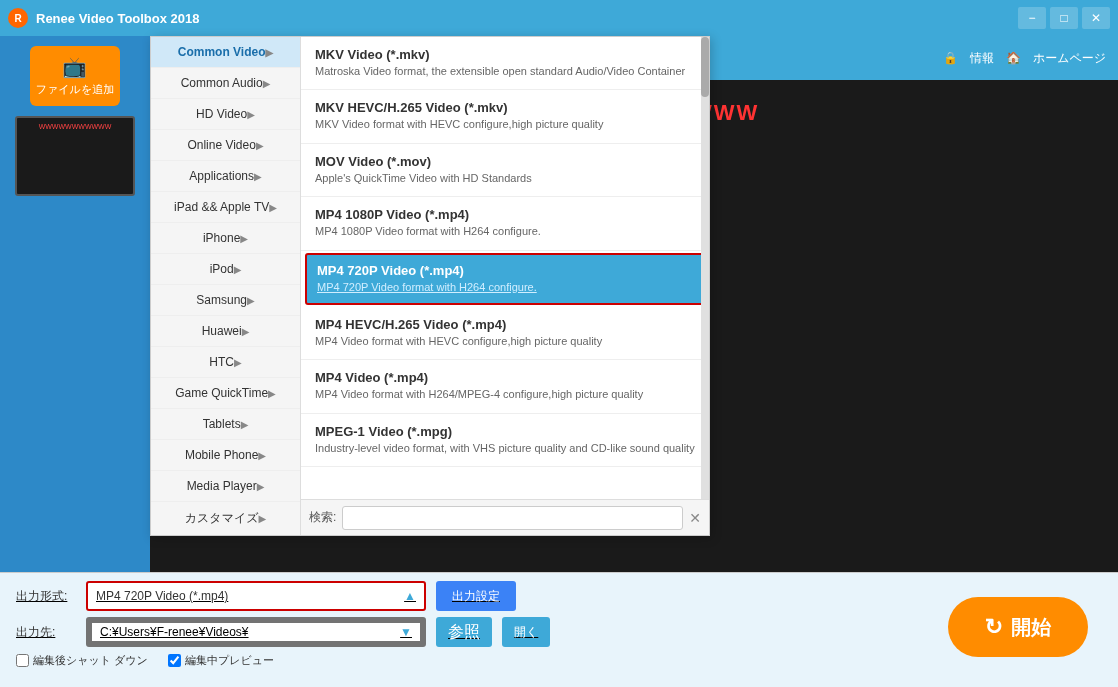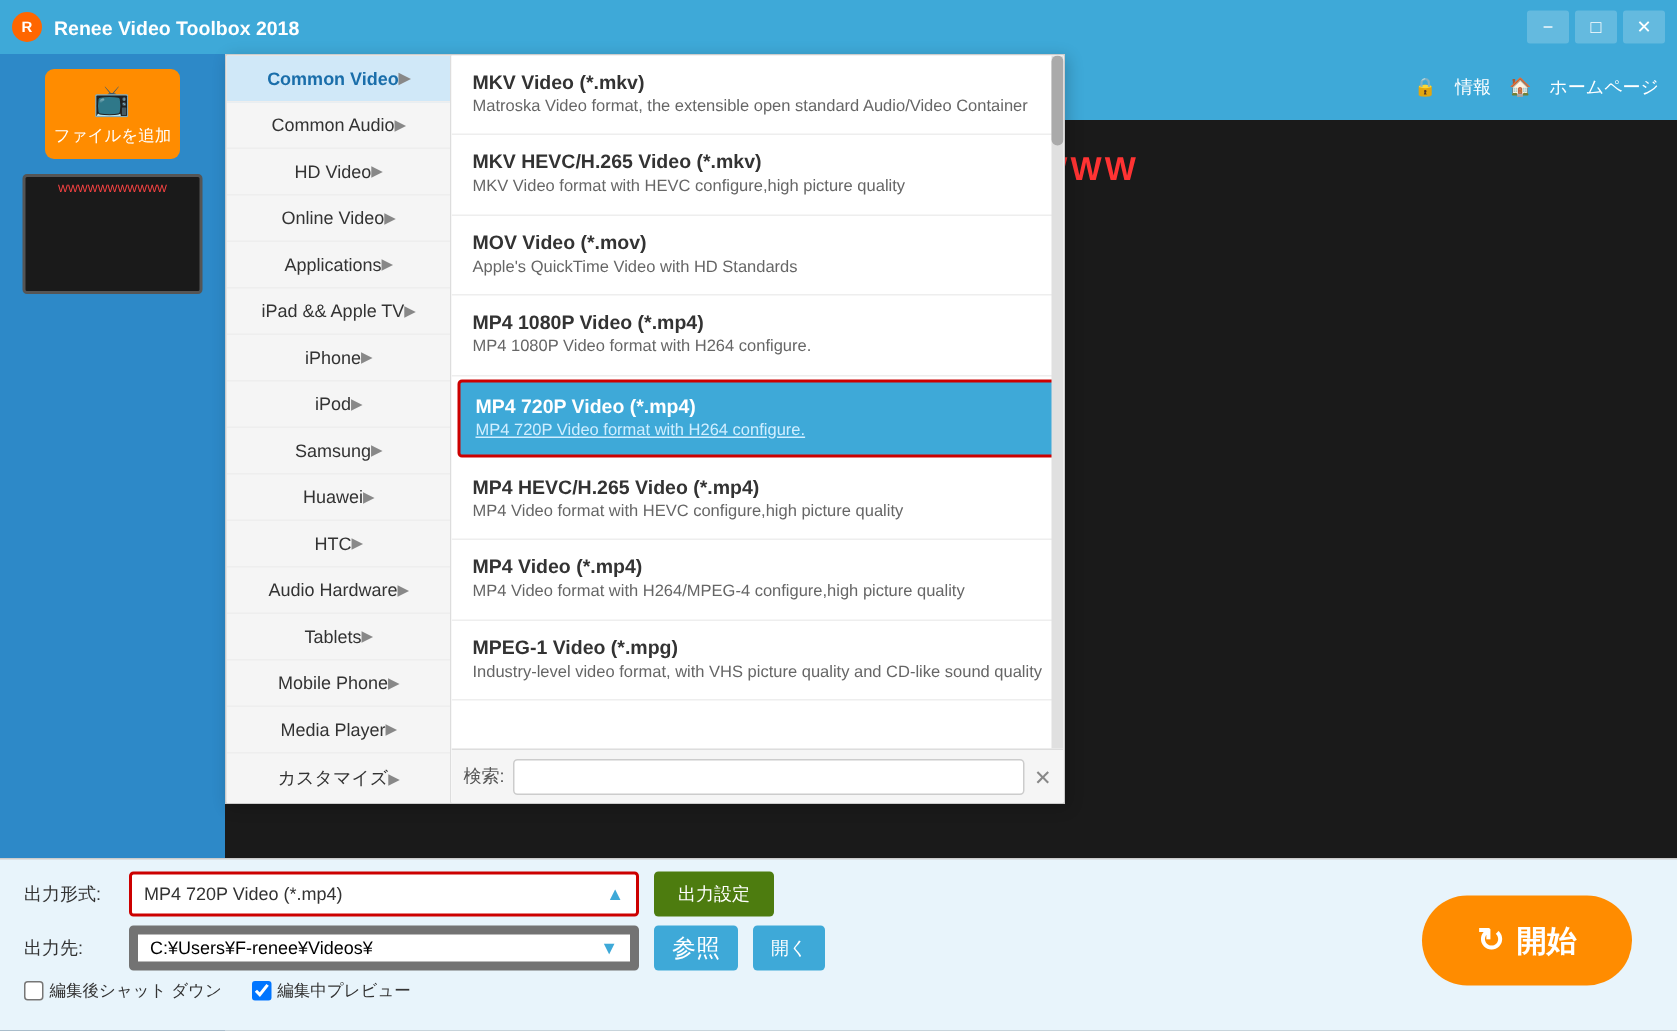--- a/index.html
+++ b/index.html
@@ -257,20 +257,21 @@
       border-top: 1px solid #ccc;
       padding: 8px 16px;
       display: flex;
       flex-direction: column;
       gap: 6px;
     }
     .bottom-row {
       display: flex;
       align-items: center;
       gap: 10px;
+      text-decoration: underline;
     }
     .bottom-label { font-size: 12px; color: #333; width: 60px; flex-shrink: 0; }
     .bottom-select {
       flex: 1;
       height: 30px;
       border: 2px solid #cc0000;
       border-radius: 3px;
       padding: 0 8px;
       font-size: 12px;
       background: white;
@@ -290,21 +291,21 @@
       padding: 0 8px;
       font-size: 12px;
       background: white;
       max-width: 340px;
       display: flex;
       align-items: center;
       justify-content: space-between;
     }
     .btn-output-settings {
       height: 30px;
-      background: #4d7c0f;
+      background: #3b82f6;
       border: none; color: white;
       padding: 0 16px; border-radius: 3px;
       font-size: 12px; cursor: pointer;
     }
     .btn-ref {
       height: 30px;
       background: #3ea9d8;
       border: none; color: white;
       padding: 0 12px; border-radius: 3px;
       font-size: 16px; cursor: pointer;
@@ -423,21 +424,21 @@
       </div>
       <div class="dropdown-menu-item">
         <span>Huawei</span>
         <span class="arrow">▶</span>
       </div>
       <div class="dropdown-menu-item">
         <span>HTC</span>
         <span class="arrow">▶</span>
       </div>
       <div class="dropdown-menu-item">
-        <span>Audio Hardware</span>
+        <span>Game QuickTime</span>
         <span class="arrow">▶</span>
       </div>
       <div class="dropdown-menu-item">
         <span>Tablets</span>
         <span class="arrow">▶</span>
       </div>
       <div class="dropdown-menu-item">
         <span>Mobile Phone</span>
         <span class="arrow">▶</span>
       </div>

